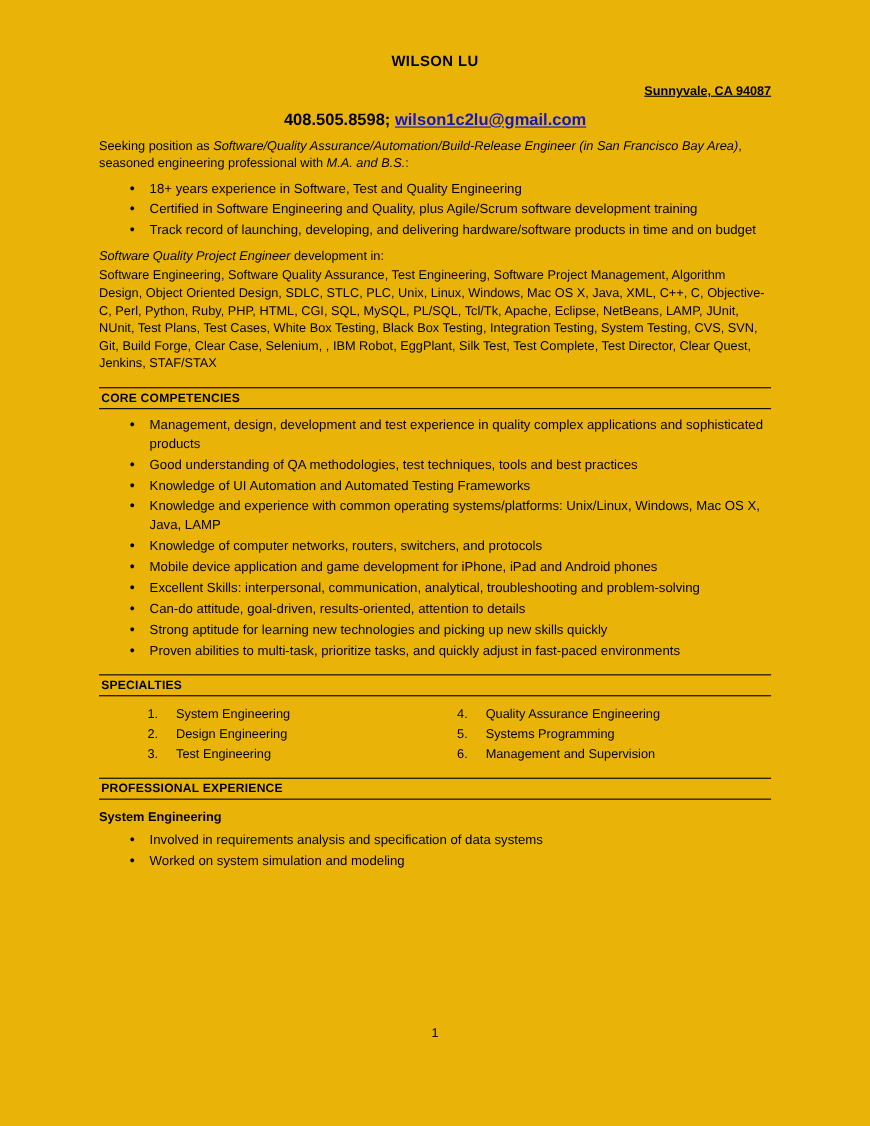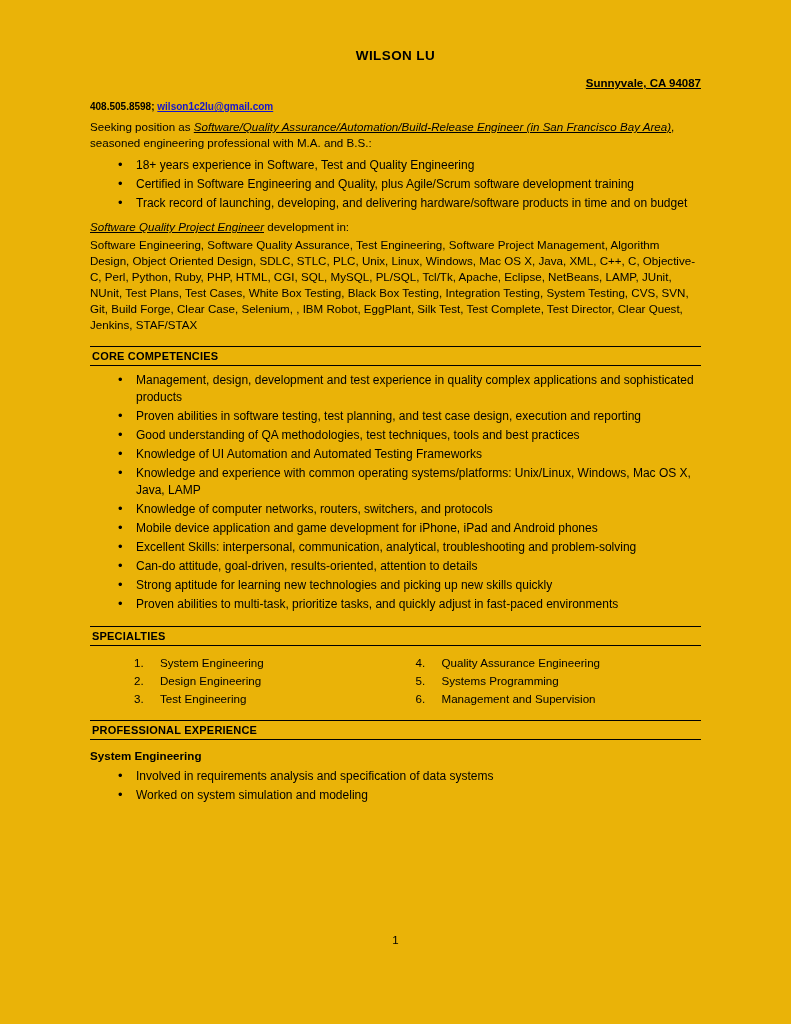--- a/index.html
+++ b/index.html
@@ -35,22 +35,22 @@
     margin-top: 12px;
   }
   .addr {
     text-align: right;
     font-size: 11.5px;
     font-weight: bold;
     margin-top: 14px;
     text-decoration: underline;
   }
   .contact {
-    text-align: left;
-    font-size: 10px;
+    text-align: center;
+    font-size: 15px;
     font-weight: bold;
     margin-top: 12px;
   }
   .contact .email {
     color: #1414cc;
     text-decoration: underline;
     font-weight: bold;
   }
 
   
@@ -66,24 +66,23 @@
   .section-head.tight { margin-top: 13px; }
 
   
   .para {
     font-size: 11.6px;
     line-height: 1.38;
     margin-top: 7px;
     text-align: left;
   }
   .u-i {
-    text-decoration: underline;
     font-style: italic;
   }
-  .i { }
+  .i { font-style: italic; }
 
   ul.bul {
     list-style: none;
     margin: 6px 0 0 0;
     padding: 0;
   }
   ul.bul > li {
     position: relative;
     padding-left: 46px;
     font-size: 12px;
@@ -157,21 +156,20 @@
       <li>Track record of launching, developing, and delivering hardware/software products in time and on budget</li>
     </ul>
     <div class="para">
       <span class="u-i">Software Quality Project Engineer</span><span> development in:</span>
     </div>
     <div class="para" style="margin-top:2px;">Software Engineering, Software Quality Assurance, Test Engineering, Software Project Management, Algorithm Design, Object Oriented Design, SDLC, STLC, PLC, Unix, Linux, Windows, Mac OS X, Java, XML, C++, C, Objective-C, Perl, Python, Ruby, PHP, HTML, CGI, SQL, MySQL, PL/SQL, Tcl/Tk, Apache, Eclipse, NetBeans, LAMP, JUnit, NUnit, Test Plans, Test Cases, White Box Testing, Black Box Testing, Integration Testing, System Testing, CVS, SVN, Git, Build Forge, Clear Case, Selenium, , IBM Robot, EggPlant, Silk Test, Test Complete, Test Director, Clear Quest, Jenkins, STAF/STAX</div>
 
     <div class="section-head tight">CORE COMPETENCIES</div>
     <ul class="bul">
       <li>Management, design, development and test experience in quality complex applications and sophisticated products</li>
-      <li>Proven abilities in software testing, test planning, and test case design, execution and reporting</li>
       <li>Good understanding of QA methodologies, test techniques, tools and best practices</li>
       <li>Knowledge of UI Automation and Automated Testing Frameworks</li>
       <li>Knowledge and experience with common operating systems/platforms: Unix/Linux, Windows, Mac OS X, Java, LAMP</li>
       <li>Knowledge of computer networks, routers, switchers, and protocols</li>
       <li>Mobile device application and game development for iPhone, iPad and Android phones</li>
       <li>Excellent Skills: interpersonal, communication, analytical, troubleshooting and problem-solving</li>
       <li>Can-do attitude, goal-driven, results-oriented, attention to details</li>
       <li>Strong aptitude for learning new technologies and picking up new skills quickly</li>
       <li>Proven abilities to multi-task, prioritize tasks, and quickly adjust in fast-paced environments</li>
     </ul>

